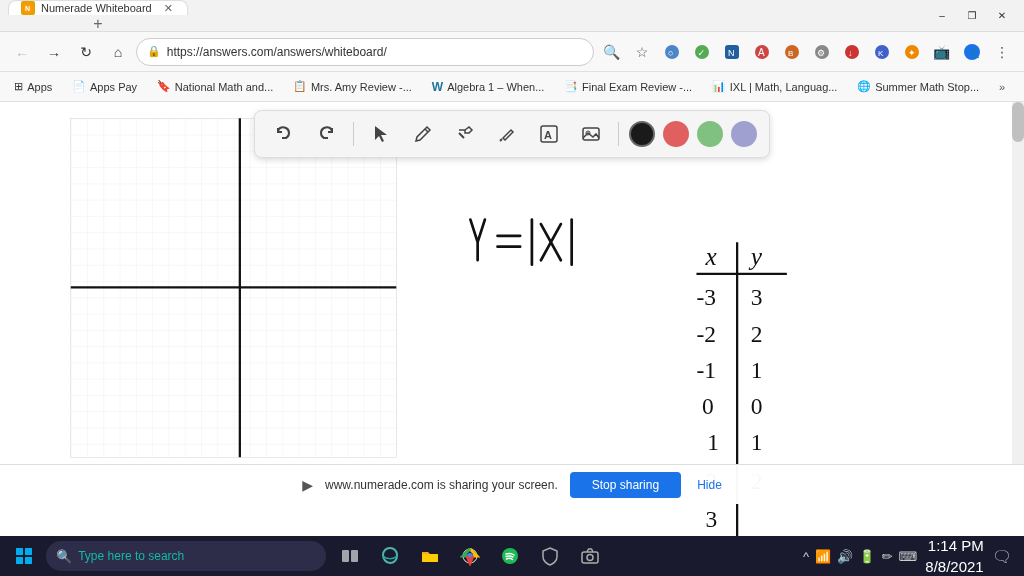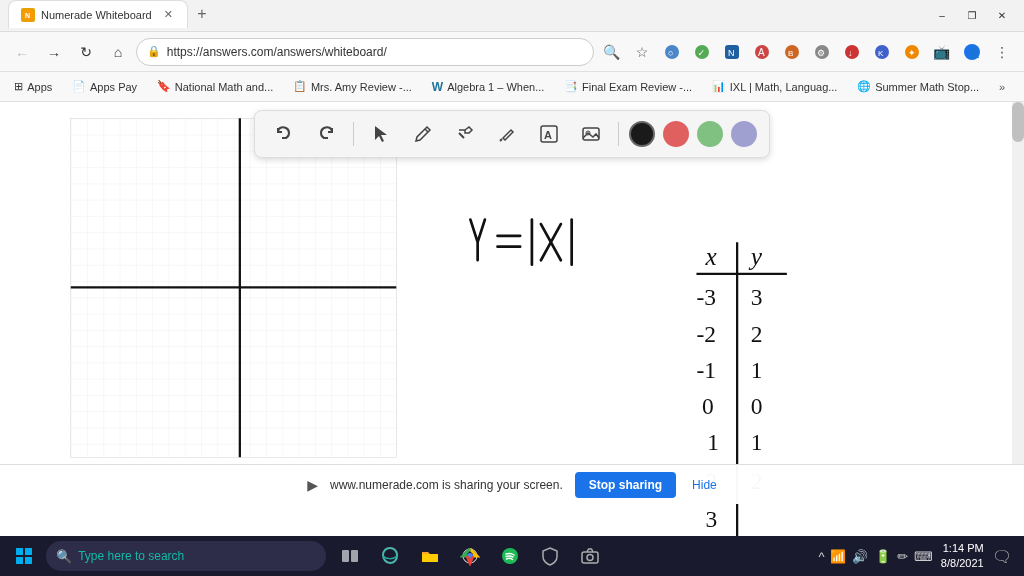--- a/index.html
+++ b/index.html
@@ -5,21 +5,21 @@
     * { margin: 0; padding: 0; box-sizing: border-box; }
     body { width: 1024px; height: 576px; overflow: hidden; font-family: 'Segoe UI', Arial, sans-serif; background: #fff; }
 
     
     .browser-frame { width: 100%; height: 100%; display: flex; flex-direction: column; }
 
     .title-bar {
       height: 32px; background: #f2f2f2; display: flex; align-items: center;
       padding: 0 8px; border-bottom: 1px solid #ddd;
     }
-    .tab-bar { display: flex; align-items: flex-start; height: 100%; }
+    .tab-bar { display: flex; align-items: center; height: 100%; flex-direction: column; }
     .tab {
       display: flex; align-items: center; background: #fff; border: 1px solid #ddd;
       border-bottom: none; border-radius: 8px 8px 0 0; padding: 0 12px; height: 28px;
       font-size: 12px; gap: 6px; min-width: 180px;
     }
     .tab-favicon { width: 14px; height: 14px; background: #e8a000; border-radius: 2px; display:flex; align-items:center; justify-content:center; }
     .tab-title { font-size: 11px; color: #333; }
     .tab-close { font-size: 11px; color: #666; cursor: pointer; margin-left: 6px; }
     .new-tab-btn { width: 28px; height: 28px; display: flex; align-items: center; justify-content: center; font-size: 16px; color: #666; cursor: pointer; }
     .window-controls { margin-left: auto; display: flex; gap: 2px; }
@@ -75,40 +75,40 @@
     
     .screen-share-bar {
       position: absolute; bottom: 32px; left: 0; width: 100%; height: 40px;
       background: rgba(255,255,255,0.97); border-top: 1px solid #ddd;
       display: flex; align-items: center; justify-content: center; gap: 12px;
       font-size: 12px; color: #333; z-index: 20;
     }
     .screen-share-icon { font-size: 14px; color: #555; }
     .stop-sharing-btn {
       background: #1a73e8; color: #fff; border: none; border-radius: 4px;
-      padding: 6px 14px; font-size: 12px; cursor: pointer; font-weight: 700;
+      padding: 6px 22px; font-size: 12px; cursor: pointer; font-weight: 400;
     }
     .hide-btn { font-size: 12px; color: #1a73e8; cursor: pointer; margin-left: 4px; }
 
     
     .taskbar {
       height: 40px; background: #1a1a2e; display: flex; align-items: center;
       padding: 0 4px; gap: 2px; position: relative;
     }
     .taskbar-start { width: 40px; height: 40px; display: flex; align-items: center; justify-content: center; cursor: pointer; }
     .taskbar-search {
       flex: 0 0 280px; height: 30px; background: #2d2d4a; border-radius: 15px;
       display: flex; align-items: center; padding: 0 10px; gap: 6px;
     }
     .search-icon-tb { font-size: 13px; color: #aaa; }
     .search-text-tb { font-size: 12px; color: #14b8a6; }
     .taskbar-icons { display: flex; align-items: center; gap: 4px; margin-left: 4px; }
     .tb-icon { width: 36px; height: 36px; display: flex; align-items: center; justify-content: center; cursor: pointer; border-radius: 4px; font-size: 18px; }
     .taskbar-right { margin-left: auto; display: flex; align-items: center; gap: 8px; padding-right: 8px; }
-    .taskbar-time { color: #fff; font-size: 11px; text-align: right; line-height: 1.4; }
+    .taskbar-time { color: #fff; font-size: 15px; text-align: right; line-height: 1.4; }
     .taskbar-sys-icons { display: flex; gap: 6px; font-size: 13px; color: #ccc; }
 
     
     .scrollbar-track {
       position: absolute; right: 0; top: 0; bottom: 40px; width: 12px;
       background: #f0f0f0; z-index: 5;
     }
     .scrollbar-thumb {
       position: absolute; top: 0; width: 12px; height: 40px;
       background: #c0c0c0; border-radius: 6px;

